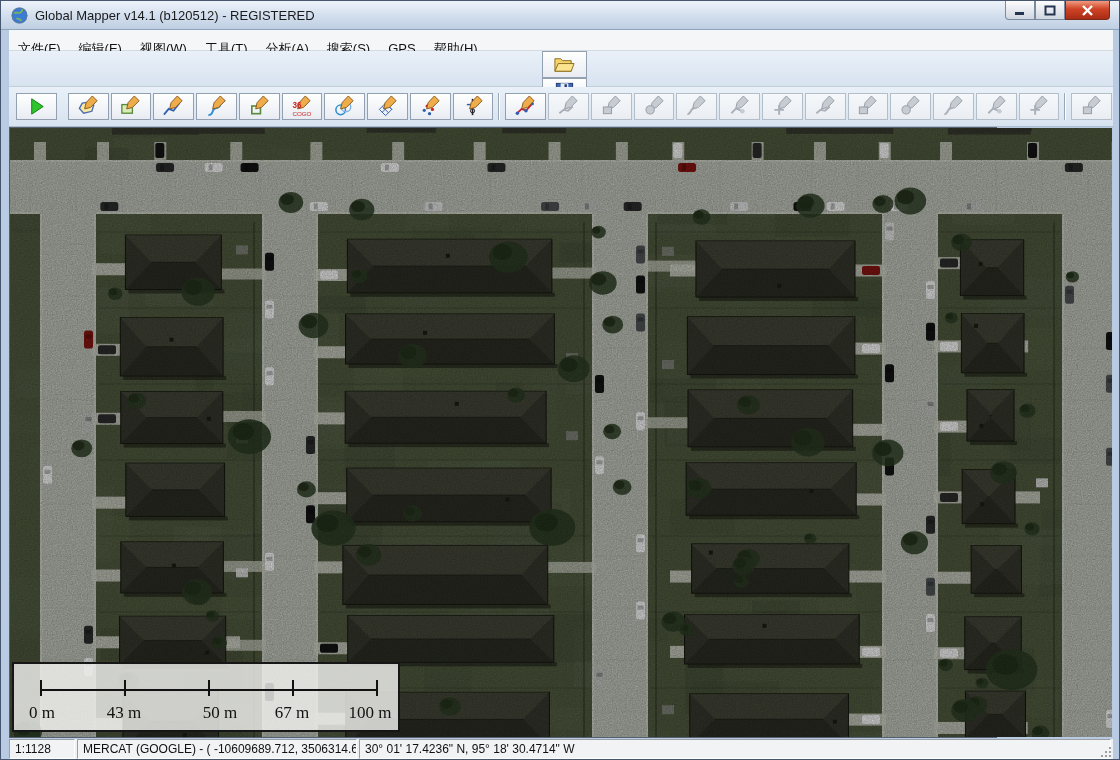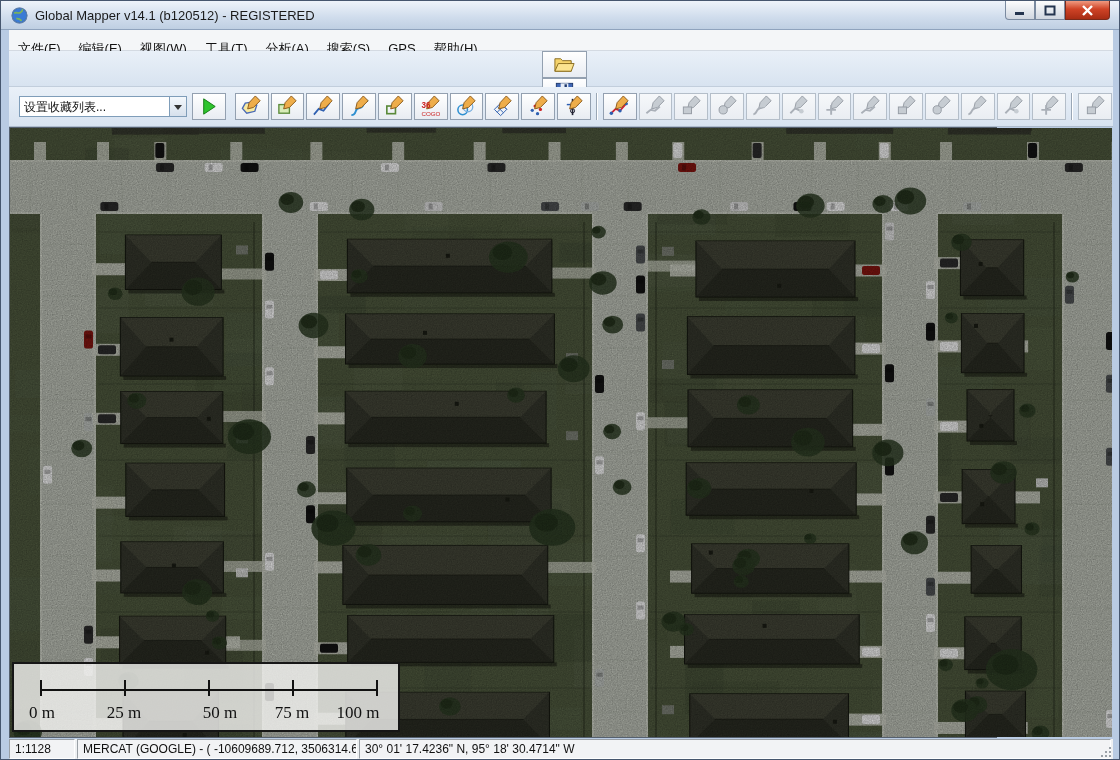--- a/index.html
+++ b/index.html
@@ -281,24 +281,20 @@
         </svg>
       </button>
       <button class="tbtn disabled">
         <svg width="23" height="23" viewBox="0 0 24 24">
           <path d="M12 3v6M12 15v6M3 12h6M15 12h6" stroke="#9aa0a8" stroke-width="1.8"></path>
           <circle cx="12" cy="12" r="2.6" fill="#c2c8ce" stroke="#8a9098"></circle>
         </svg>
       </button>
     </div>
   <div class="toolbar tb2" id="tb2">
-      <div class="combo" style="width: 230px;">
-        <span class="combo-text">设置收藏列表...</span>
-        <span class="combo-arrow"></span>
-      </div>
       <button class="tbtn">
         <svg width="23" height="23" viewBox="0 0 24 24">
           <path d="M7 4l12 8-12 8z" fill="#2ec42e" stroke="#147a14"></path>
         </svg>
       </button>
       <span class="gap"></span>
       <button class="tbtn">
         <svg width="23" height="23" viewBox="0 0 24 24">
           <path d="M2.5 14l3-5.5 6.5-1 5.5 3-2 6.5-8.5 2z" fill="#f7e9a0" stroke="#4a6ab5" stroke-width="1.4"></path>
           <path d="M16 1l5 5-7 7-6 1.5L9.5 8z" fill="#eead4a" stroke="#8a5a1a" stroke-width="1"></path>
@@ -1212,24 +1208,24 @@
         <rect width="1102" height="609" filter="url(#gr)" opacity=".5"></rect>
       </svg>
     <div class="scalebar">
       <div class="sb-line"></div>
       <span class="sb-tick" style="left:26px"></span>
       <span class="sb-tick" style="left:110px"></span>
       <span class="sb-tick" style="left:194px"></span>
       <span class="sb-tick" style="left:278px"></span>
       <span class="sb-tick" style="left:362px"></span>
       <span class="sb-label" style="left:-4px">0 m</span>
-      <span class="sb-label" style="left:78px">25 m</span>
+      <span class="sb-label" style="left:78px">43 m</span>
       <span class="sb-label" style="left:174px">50 m</span>
-      <span class="sb-label" style="left:246px">75 m</span>
-      <span class="sb-label" style="left:312px">100 m</span>
+      <span class="sb-label" style="left:246px">67 m</span>
+      <span class="sb-label" style="left:324px">100 m</span>
     </div>
   </div>
 
   <div class="statusbar">
     <div class="sp sp2">1:1128</div>
     <div class="sp sp3">MERCAT (GOOGLE) - ( -10609689.712, 3506314.610 )</div>
     <div class="sp sp4">30° 01' 17.4236" N, 95° 18' 30.4714" W</div>
     <div class="grip">
       <svg width="14" height="14">
           <g fill="#9aa0a6">

